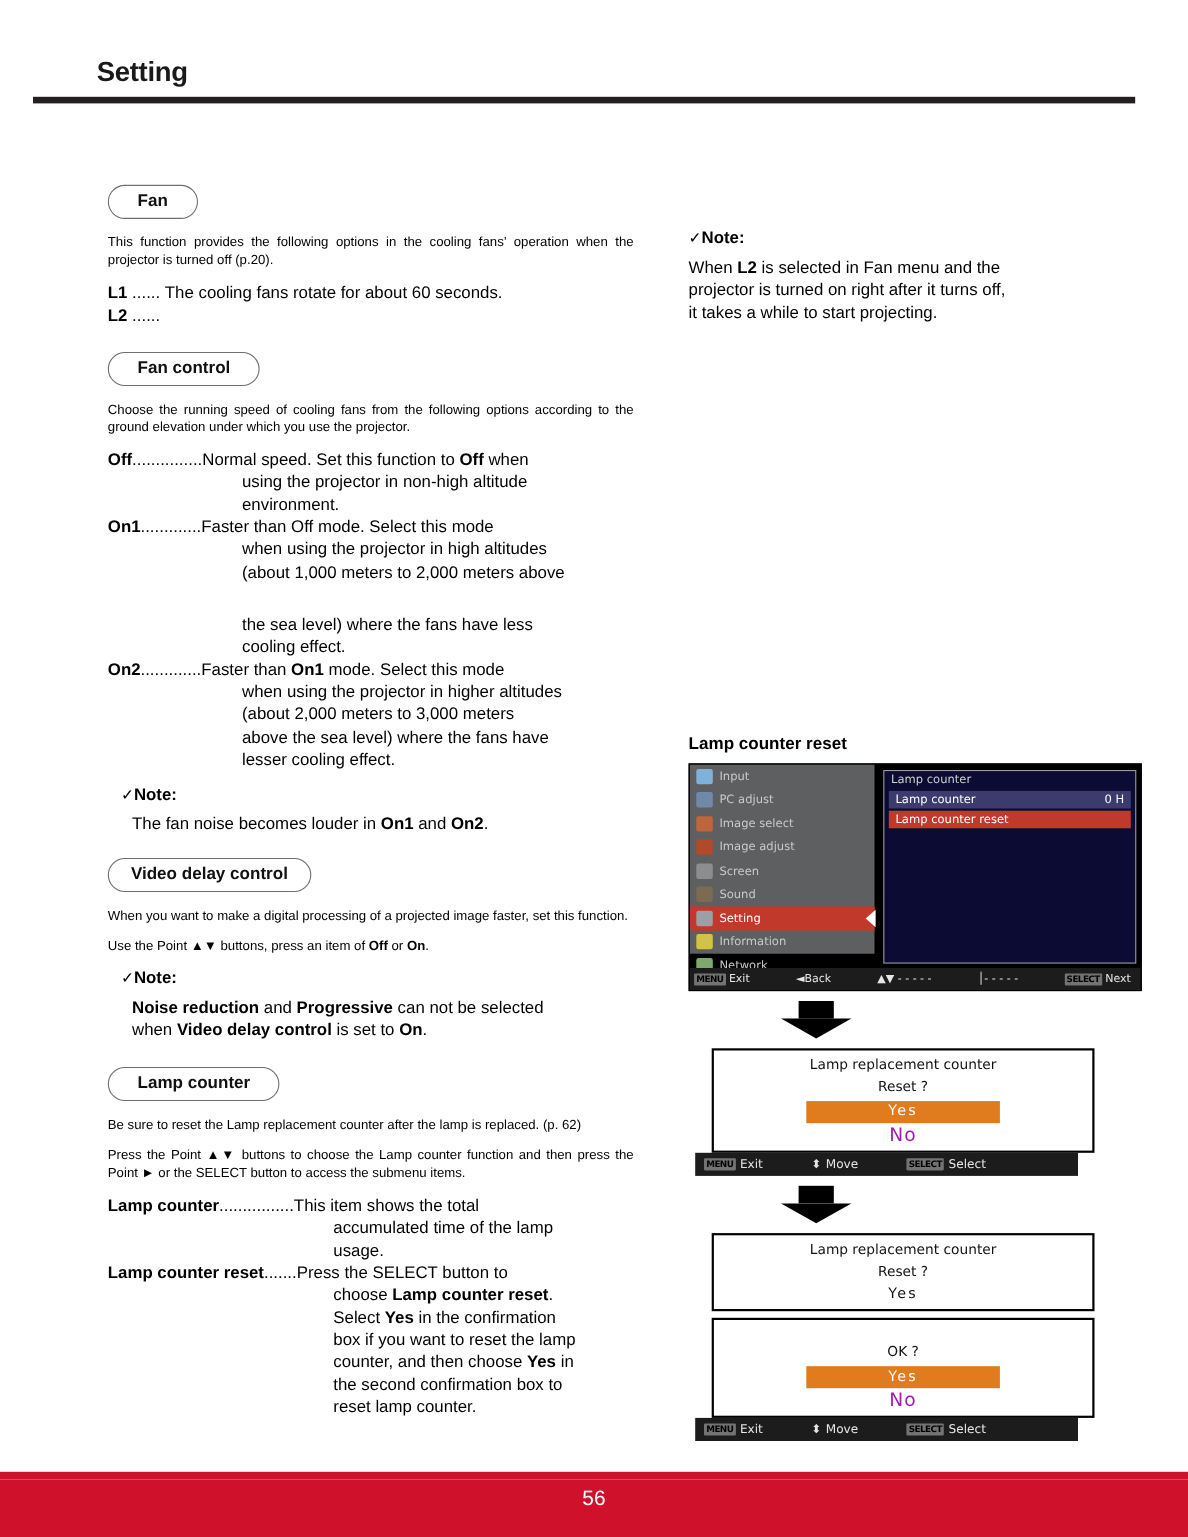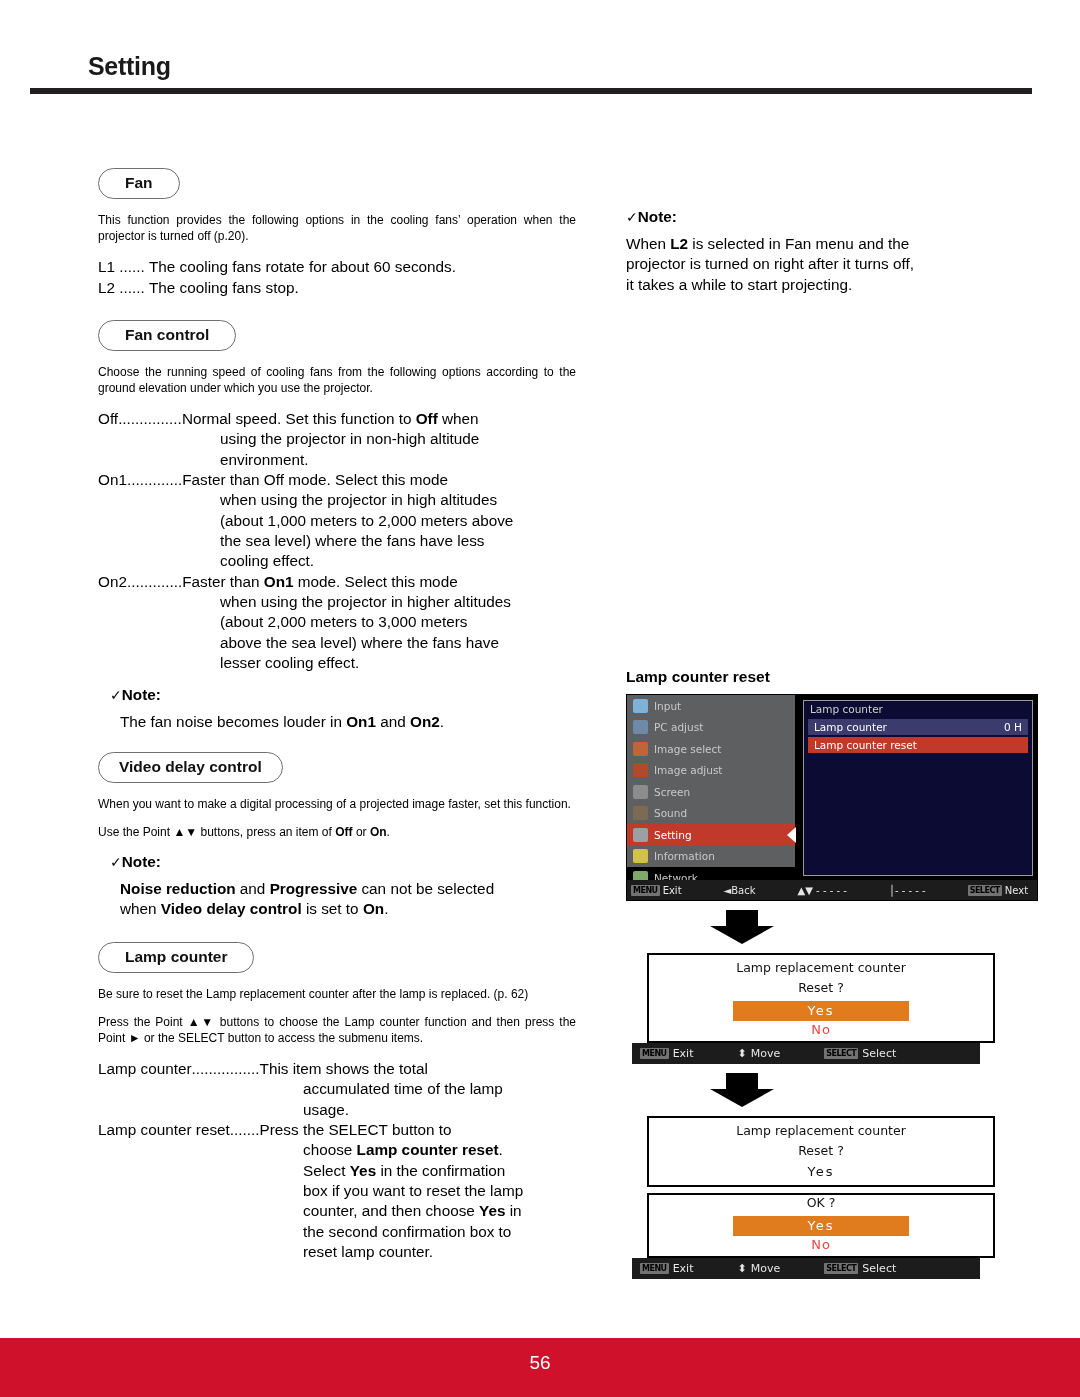--- a/index.html
+++ b/index.html
@@ -107,21 +107,21 @@
   .tight { margin-bottom: 4px; }
 
   
   .defrow {
     font-size: 15.3px;
     line-height: 1.33;
     display: flex;
     margin-bottom: 0px;
   }
   .defrow .term {
-    font-weight: normal;
+    font-weight: bold;
     white-space: pre;
     flex: 0 0 auto;
   }
   .defrow .dots {
     flex: 0 0 auto;
     white-space: pre;
   }
   .defrow .def {
     flex: 1 1 auto;
   }
@@ -299,23 +299,23 @@
     color: #ffffff;
     text-align: center;
     font-size: 13px;
     letter-spacing: 2px;
     padding: 2px 0 3px 0;
     font-family: "DejaVu Sans", sans-serif;
   }
   .btn-no {
     width: 176px;
     margin: 0 auto;
-    color: #ef4444;
+    color: #a21caf;
     text-align: center;
-    font-size: 13px;
+    font-size: 17px;
     letter-spacing: 1px;
     padding: 1px 0 4px 0;
     font-family: "DejaVu Sans", sans-serif;
   }
   .btn-plain {
     width: 176px;
     margin: 0 auto;
     color: #111;
     text-align: center;
     font-size: 13px;
@@ -354,21 +354,20 @@
   <div class="pill">Fan</div>
   <p class="body"><span>This function provides the following options in the cooling fans’ operation when the projector is turned off (p.20).</span></p>
   <div class="defrow">
     <span class="term">L1</span>
     <span class="dots"> ...... </span>
     <span class="def">The cooling fans rotate for about 60 seconds.</span>
   </div>
   <div class="defrow" style="margin-bottom:22px;">
     <span class="term">L2</span>
     <span class="dots"> ...... </span>
-    <span class="def">The cooling fans stop.</span>
   </div>
 
   
   <div class="pill">Fan control</div>
   <p class="body"><span>Choose the running speed of cooling fans from the following options according to the ground elevation under which you use the projector.</span></p>
 
   <div class="defrow">
     <span class="term">Off</span>
     <span class="dots">...............</span>
     <span class="def"><span>Normal speed. Set this function to </span><b>Off</b><span> when</span></span>
@@ -376,21 +375,21 @@
   <div class="cont" style="margin-left:122px;">using the projector in non-high altitude</div>
   <div class="cont" style="margin-left:122px;">environment.</div>
 
   <div class="defrow">
     <span class="term">On1</span>
     <span class="dots">.............</span>
     <span class="def">Faster than Off mode. Select this mode</span>
   </div>
   <div class="cont" style="margin-left:122px;">when using the projector in high altitudes</div>
   <div class="cont" style="margin-left:122px;">(about 1,000 meters to 2,000 meters above</div>
-  <div class="cont" style="margin-left:122px;"> the sea level) where the fans have less</div>
+  <div class="cont" style="margin-left:122px;margin-top:28px;"> the sea level) where the fans have less</div>
   <div class="cont" style="margin-left:122px;"> cooling effect.</div>
 
   <div class="defrow">
     <span class="term">On2</span>
     <span class="dots">.............</span>
     <span class="def"><span>Faster than </span><b>On1</b><span> mode. Select this mode</span></span>
   </div>
   <div class="cont" style="margin-left:122px;">when using the projector in higher altitudes</div>
   <div class="cont" style="margin-left:122px;">(about 2,000 meters to 3,000 meters</div>
   <div class="cont" style="margin-left:122px;">above the sea level) where the fans have</div>
@@ -549,21 +548,21 @@
       <div class="head"></div>
   </div>
 
   <div class="dlg">
     <div class="dlg-line">Lamp replacement counter</div>
     <div class="dlg-line q">Reset ?</div>
     <div class="btn-plain">Yes</div>
   </div>
 
   <div class="dlg" style="margin-top:6px;">
-    <div class="dlg-line q" style="padding-top:0;">OK ?</div>
+    <div class="dlg-line q" style="padding-top:21px;">OK ?</div>
     <div class="btn-yes">Yes</div>
     <div class="btn-no">No</div>
   </div>
   <div class="dlg-bottom">
     <span class="seg">
         <span class="keycap">MENU</span>
         <span>Exit</span>
       </span>
     <span class="sp"></span>
     <span class="seg">

